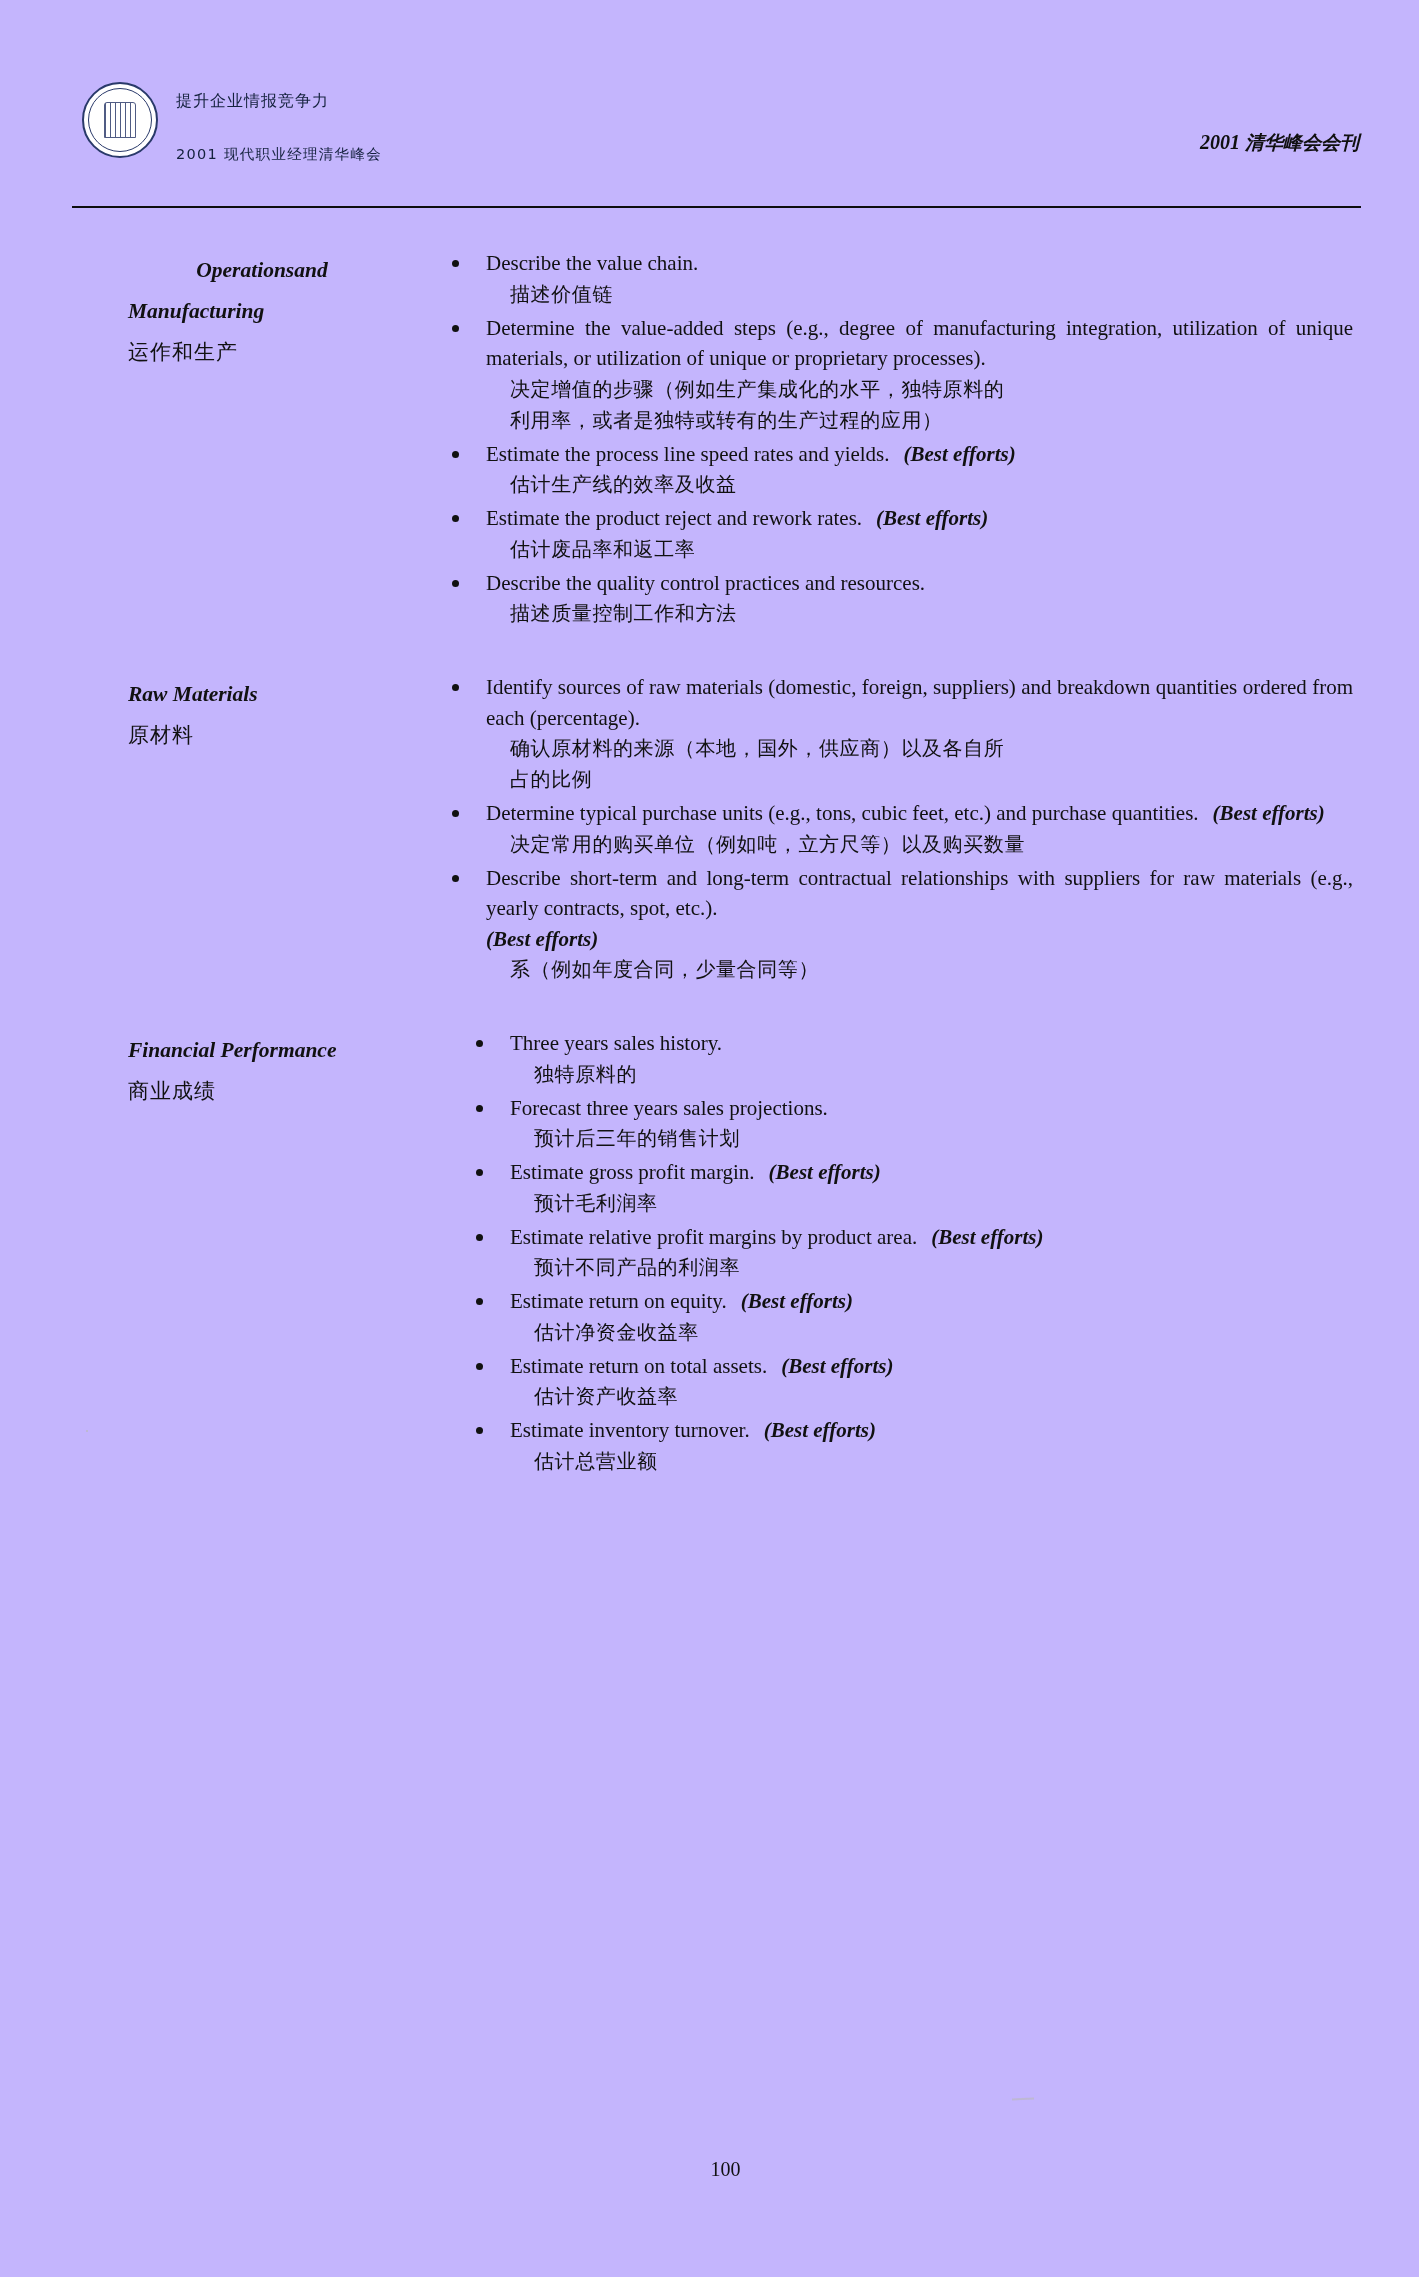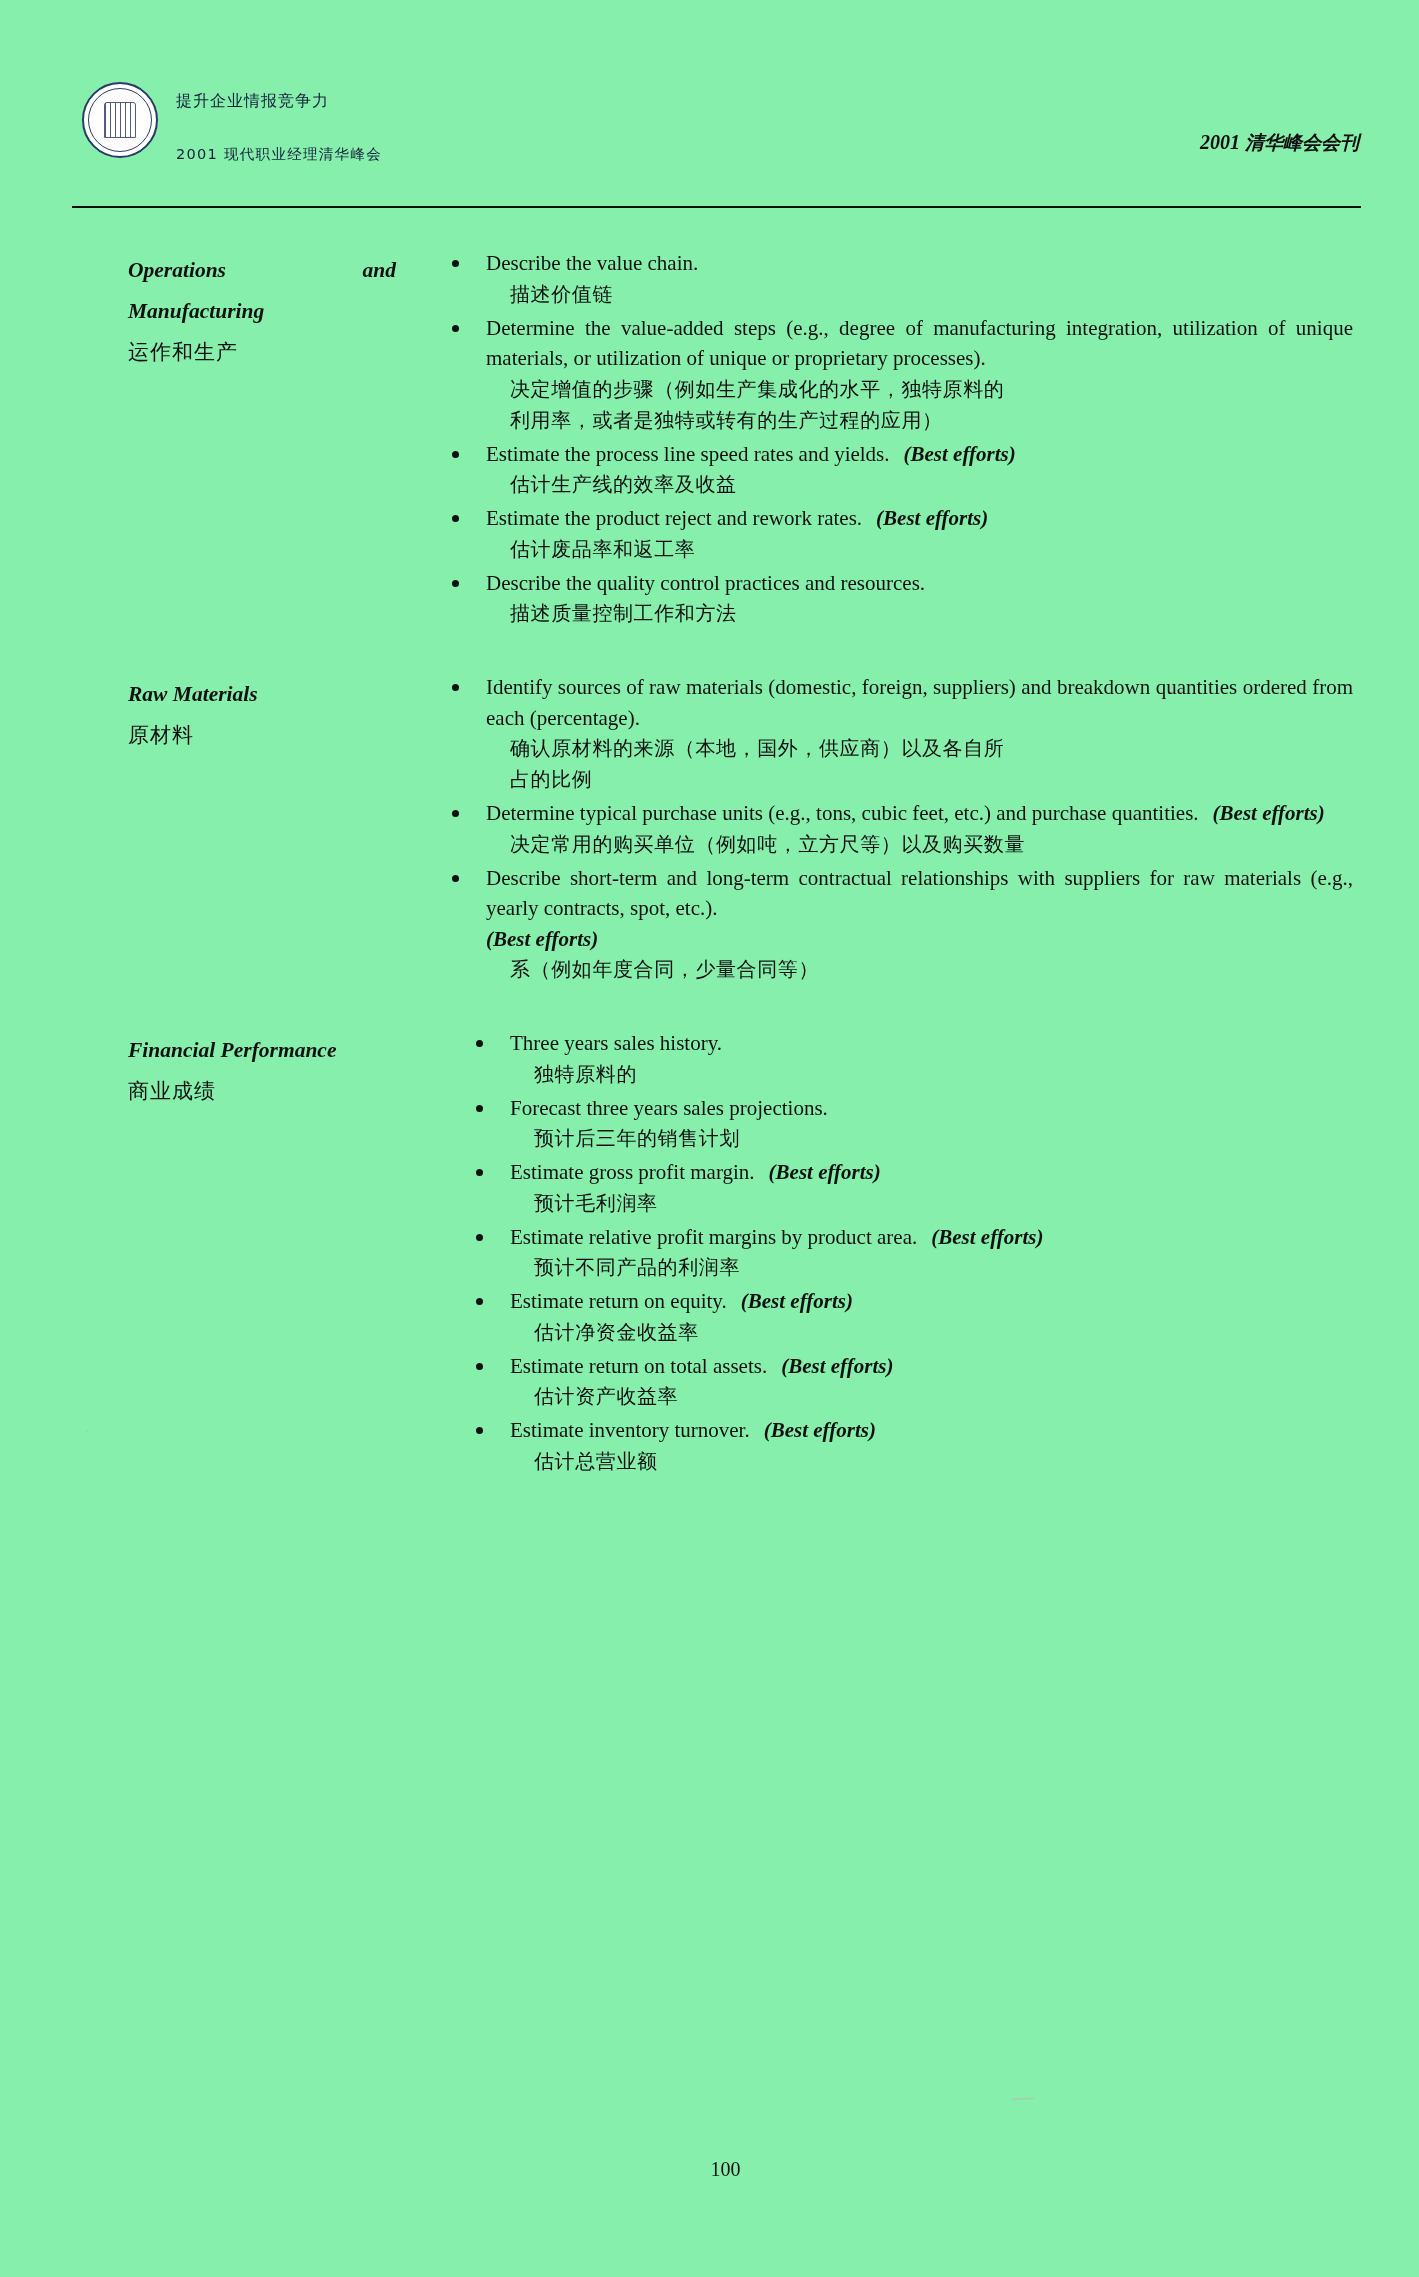--- a/index.html
+++ b/index.html
@@ -9,21 +9,21 @@
   }
   body {
     font-family: "Liberation Serif", serif;
     color: #1a1a1a;
   }
   .page {
     position: relative;
     width: 1419px;
     height: 2277px;
     margin: 0 auto;
-    background: #86efac;
+    background: #c4b5fd;
     overflow: hidden;
   }
   
   .header {
     position: absolute;
     top: 78px;
     left: 72px;
     right: 60px;
     height: 110px;
   }
@@ -119,21 +119,21 @@
   }
   .label-en {
     font-weight: bold;
     font-style: italic;
     font-size: 21.5px;
     line-height: 41px;
     color: #111;
   }
   .label-en .spread {
     display: flex;
-    justify-content: space-between;
+    justify-content: center;
     width: 268px;
   }
   .label-cn {
     font-family: "DejaVu Sans", sans-serif;
     font-size: 21px;
     line-height: 40px;
     color: #111;
     letter-spacing: 1px;
   }
   .bullets {

